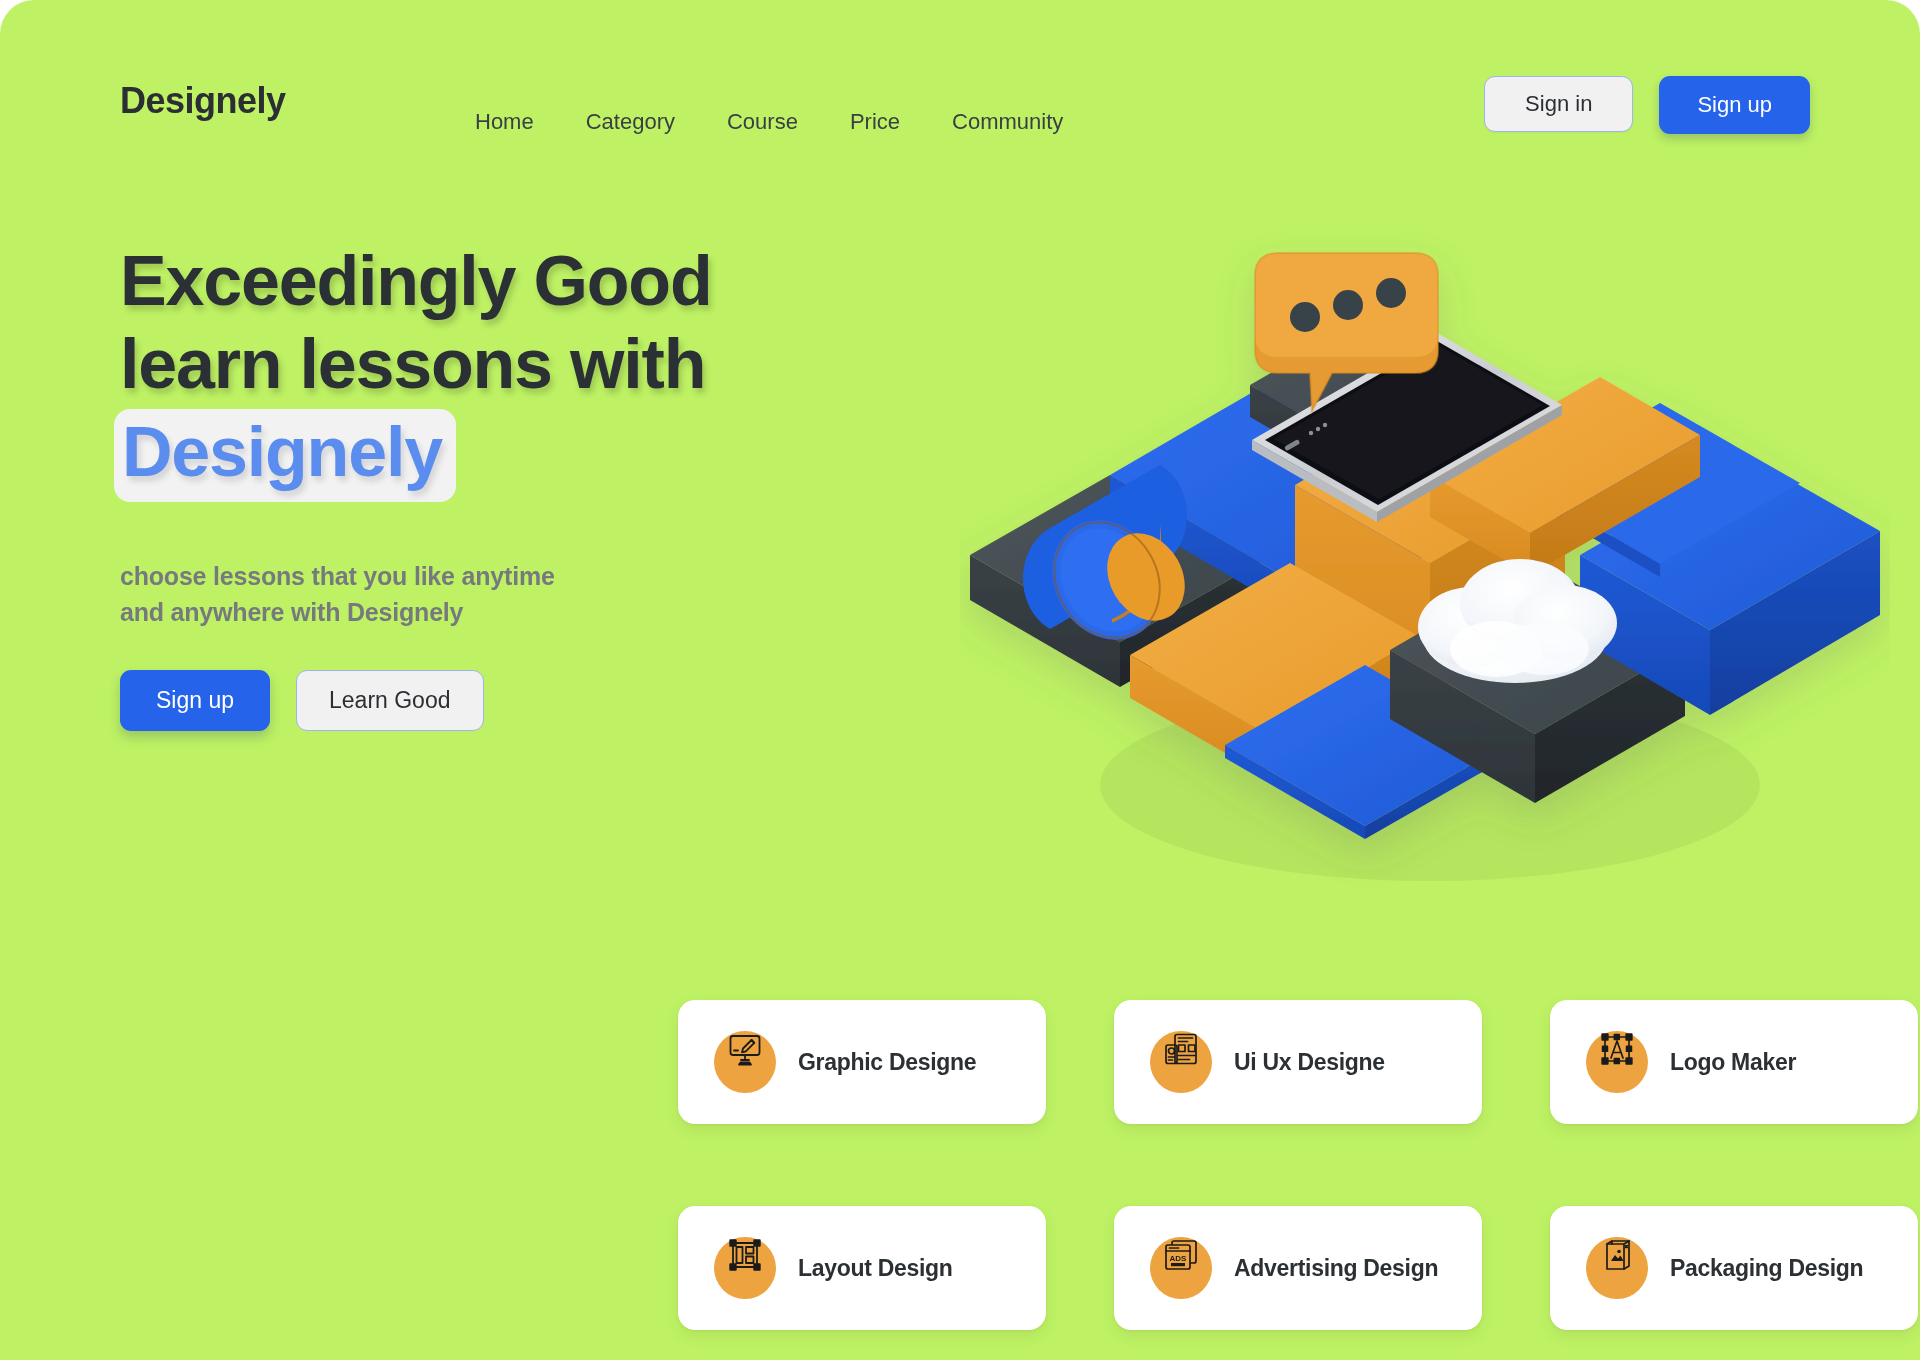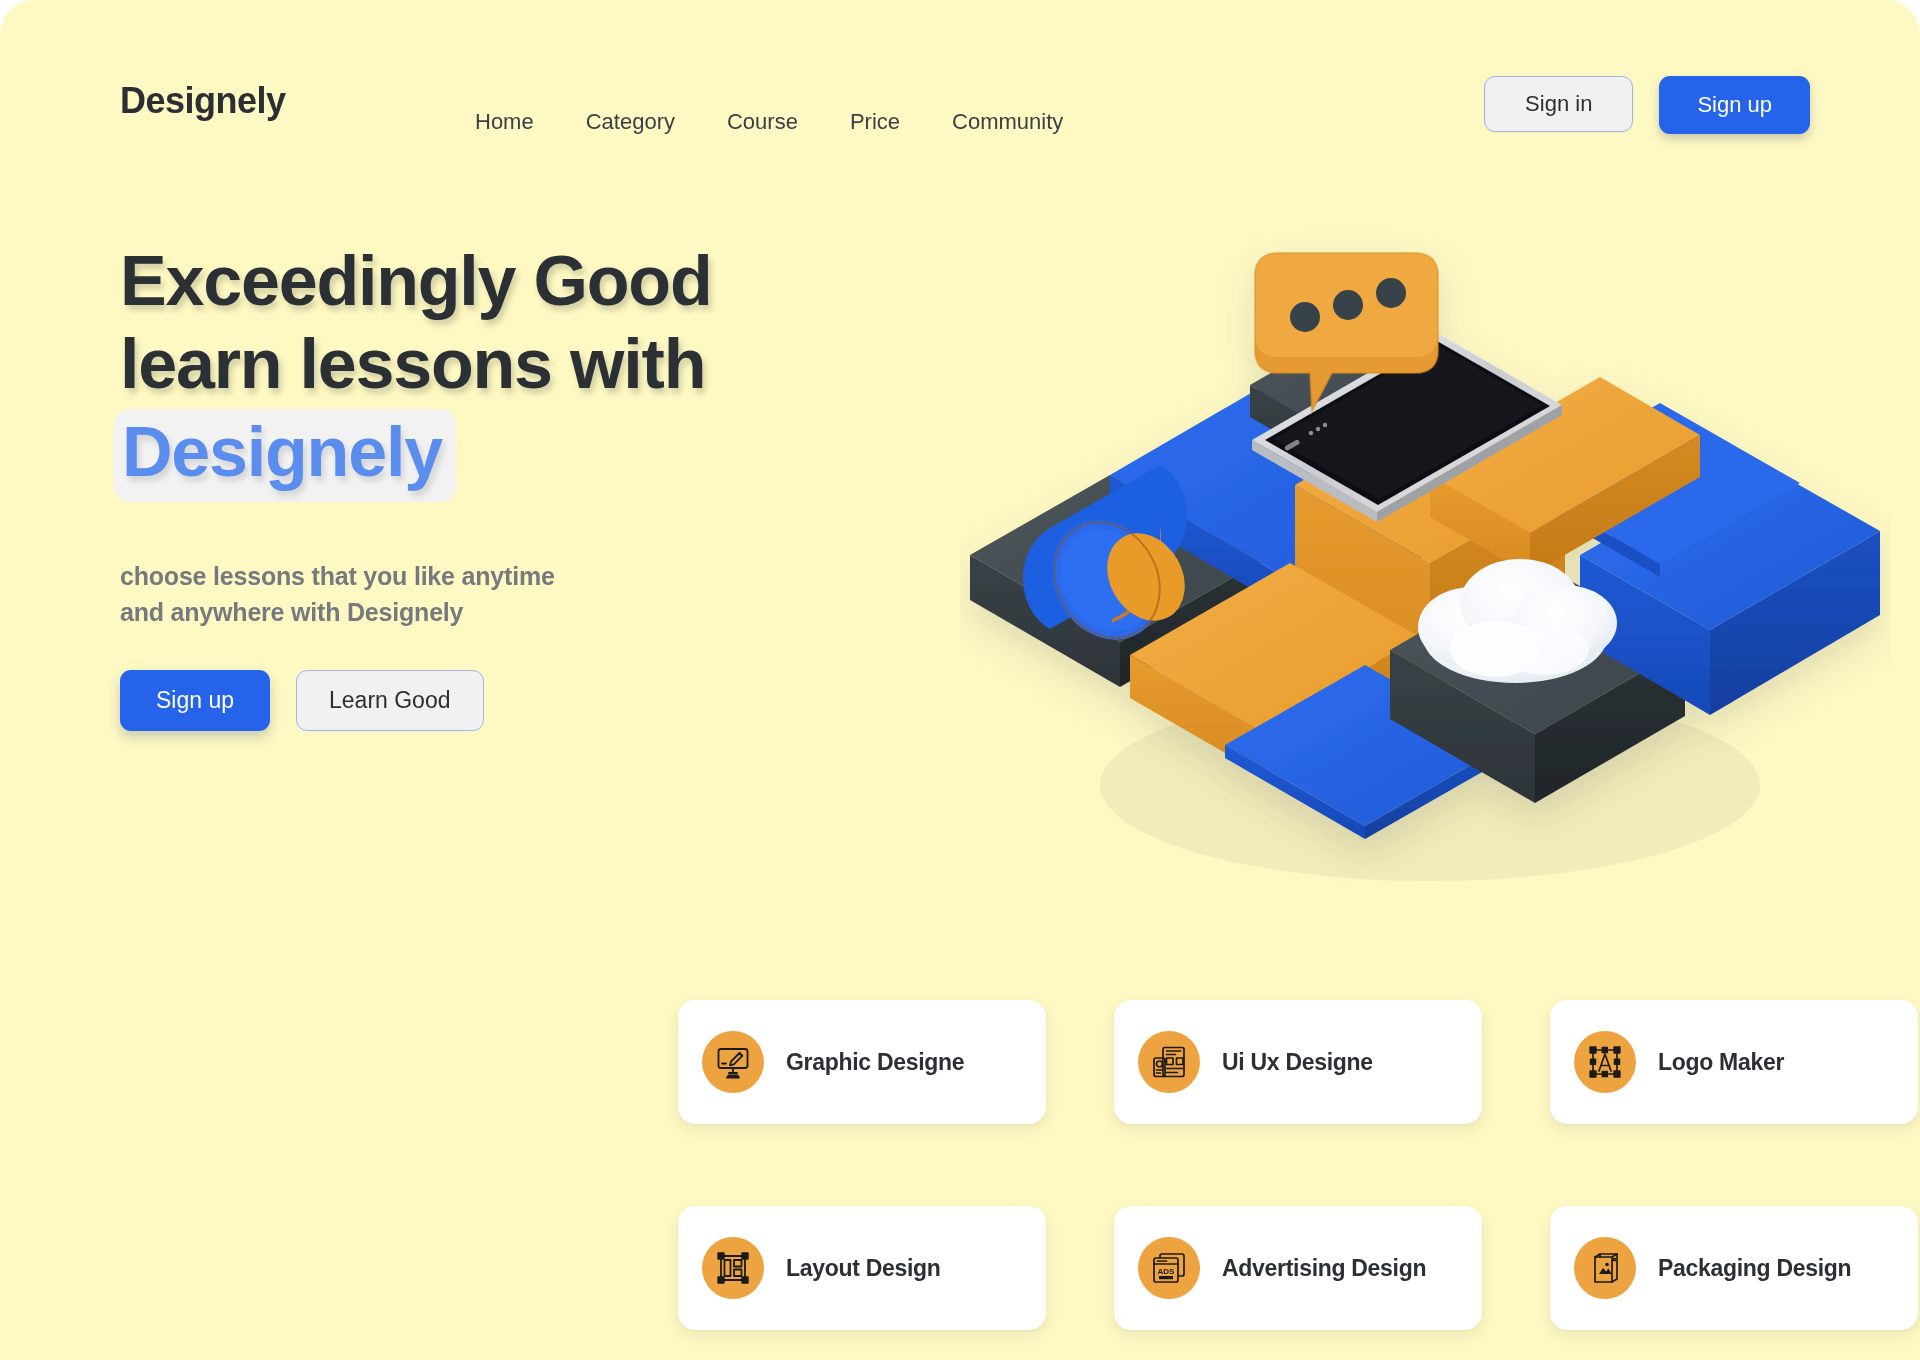--- a/index.html
+++ b/index.html
@@ -9,21 +9,21 @@
     height: 1360px;
     background: #ffffff;
     font-family: "Liberation Sans", sans-serif;
     overflow: hidden;
   }
 
   .page {
     position: relative;
     width: 1920px;
     height: 1360px;
-    background: #fef9c3;
+    background: #bef264;
     border-radius: 34px 34px 0 0;
     overflow: hidden;
   }
 
   
   .header {
     position: absolute;
     top: 74px;
     left: 0;
     width: 1920px;
@@ -200,34 +200,33 @@
     grid-template-rows: 124px 124px;
     column-gap: 68px;
     row-gap: 82px;
   }
 
   .cat-card {
     background: #ffffff;
     border-radius: 17px;
     display: flex;
     align-items: center;
-    padding-left: 24px;
+    padding-left: 36px;
     gap: 22px;
     box-shadow: 0 6px 16px rgba(0,0,0,0.07), 0 1px 3px rgba(0,0,0,0.05);
     cursor: pointer;
   }
 
   .cat-icon {
     width: 62px;
     height: 62px;
     min-width: 62px;
     border-radius: 50%;
     background: #eda33f;
     display: flex;
-    align-items: center;
     justify-content: center;
   }
   .cat-icon svg { display: block; }
 
   .cat-label {
     font-size: 23px;
     font-weight: bold;
     color: #2b3034;
     letter-spacing: -0.3px;
     white-space: nowrap;

